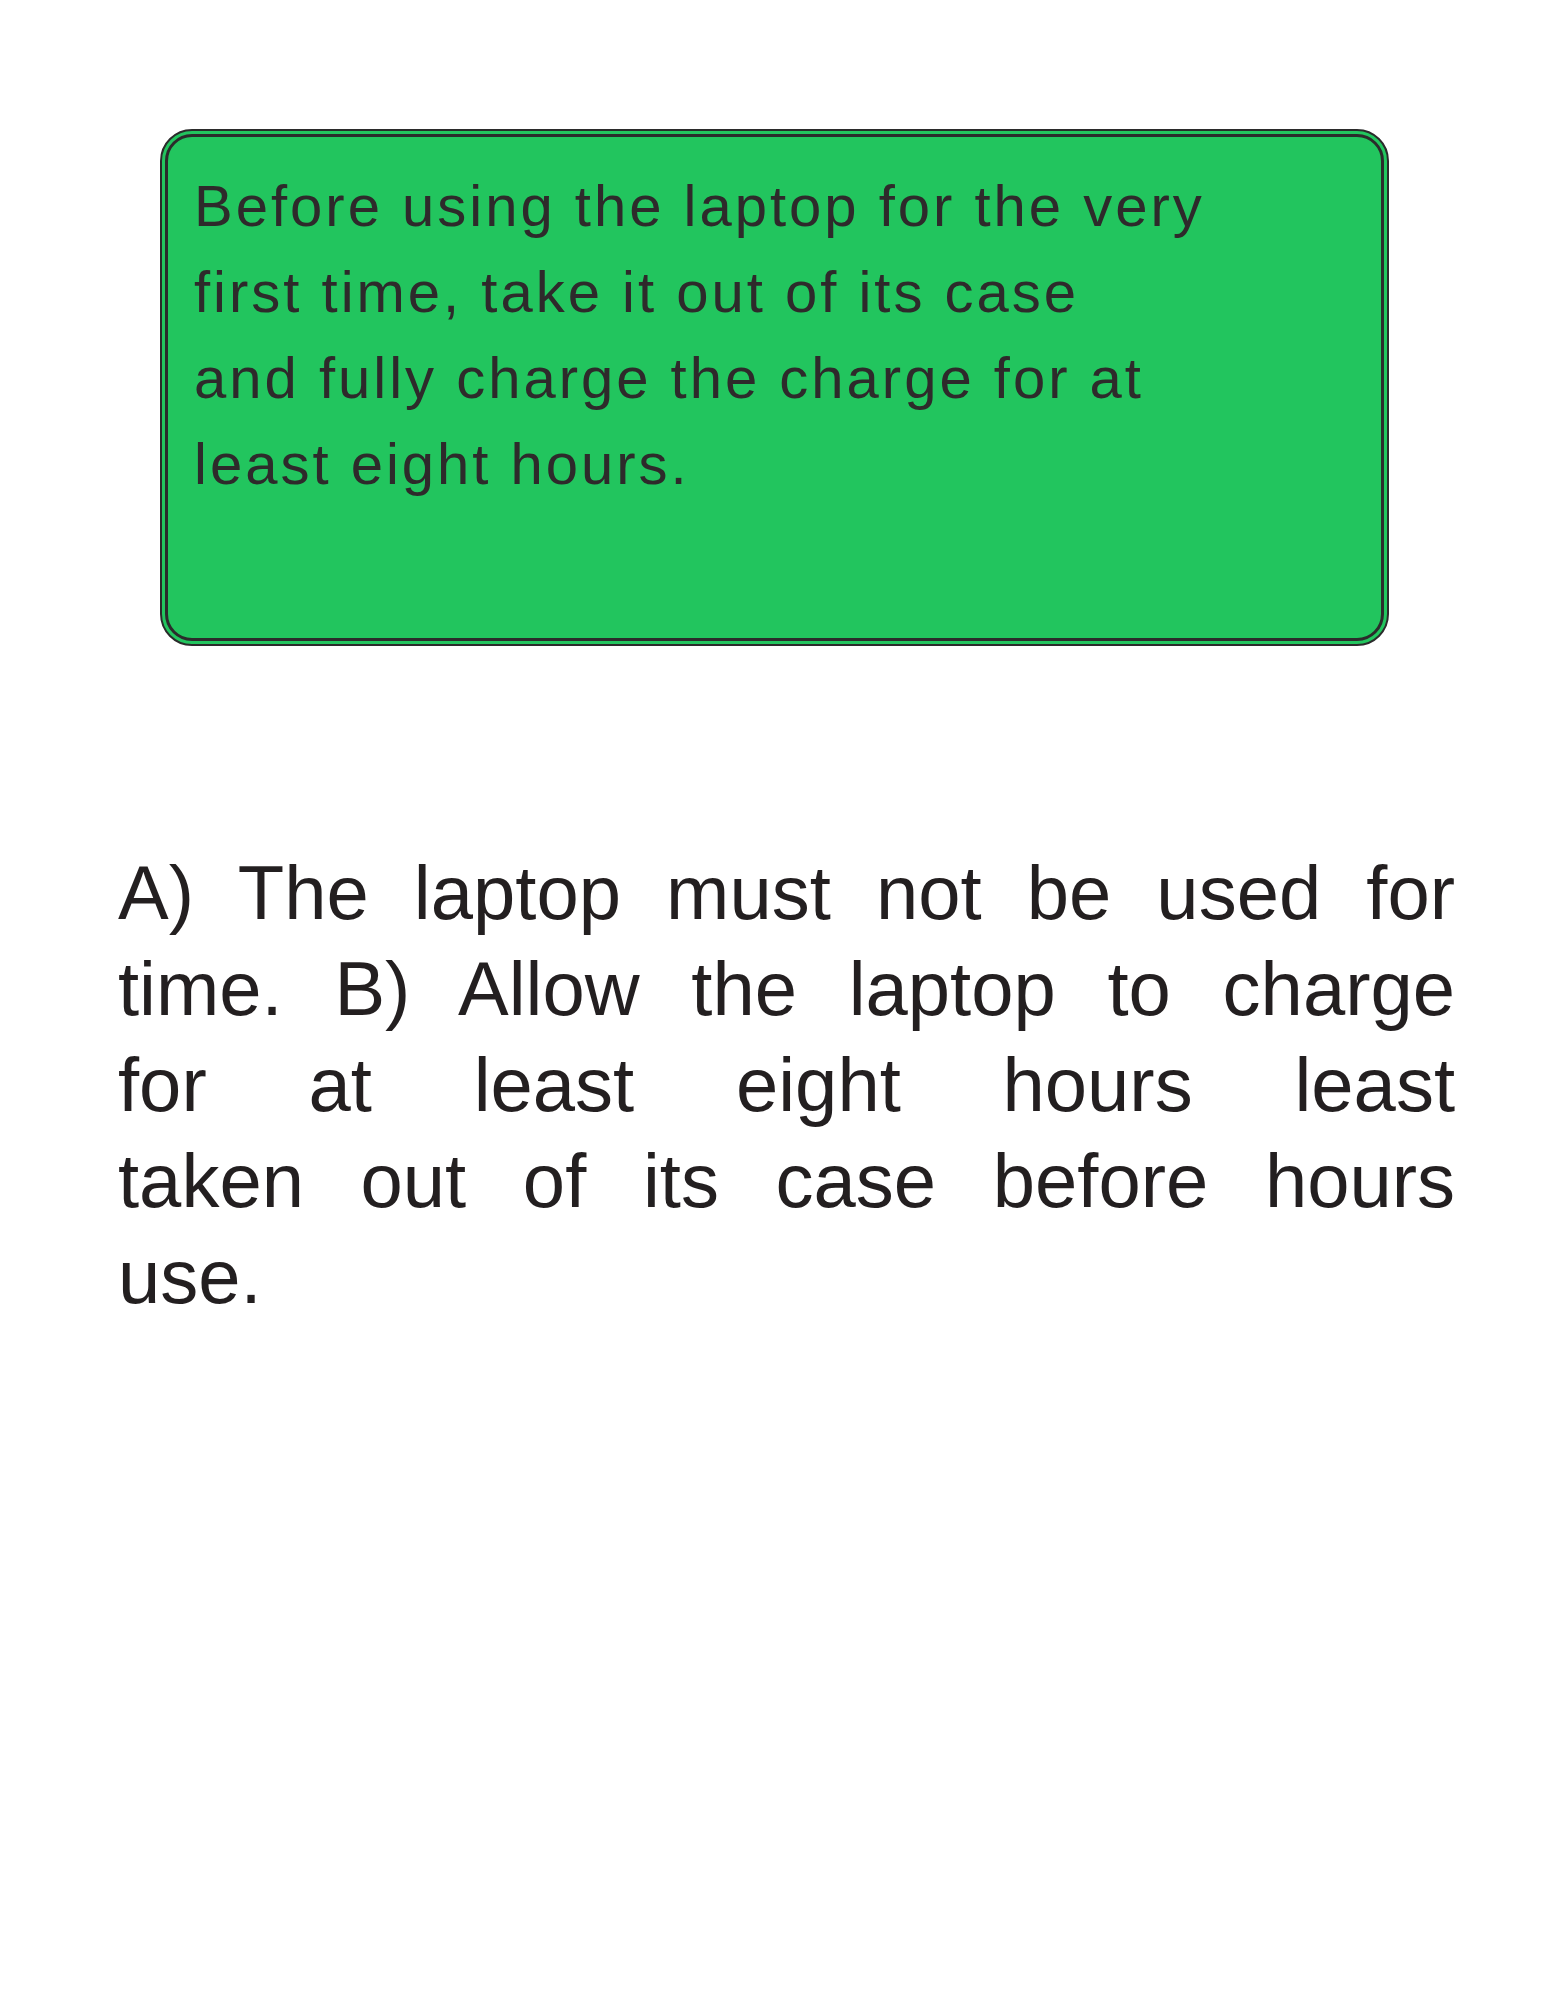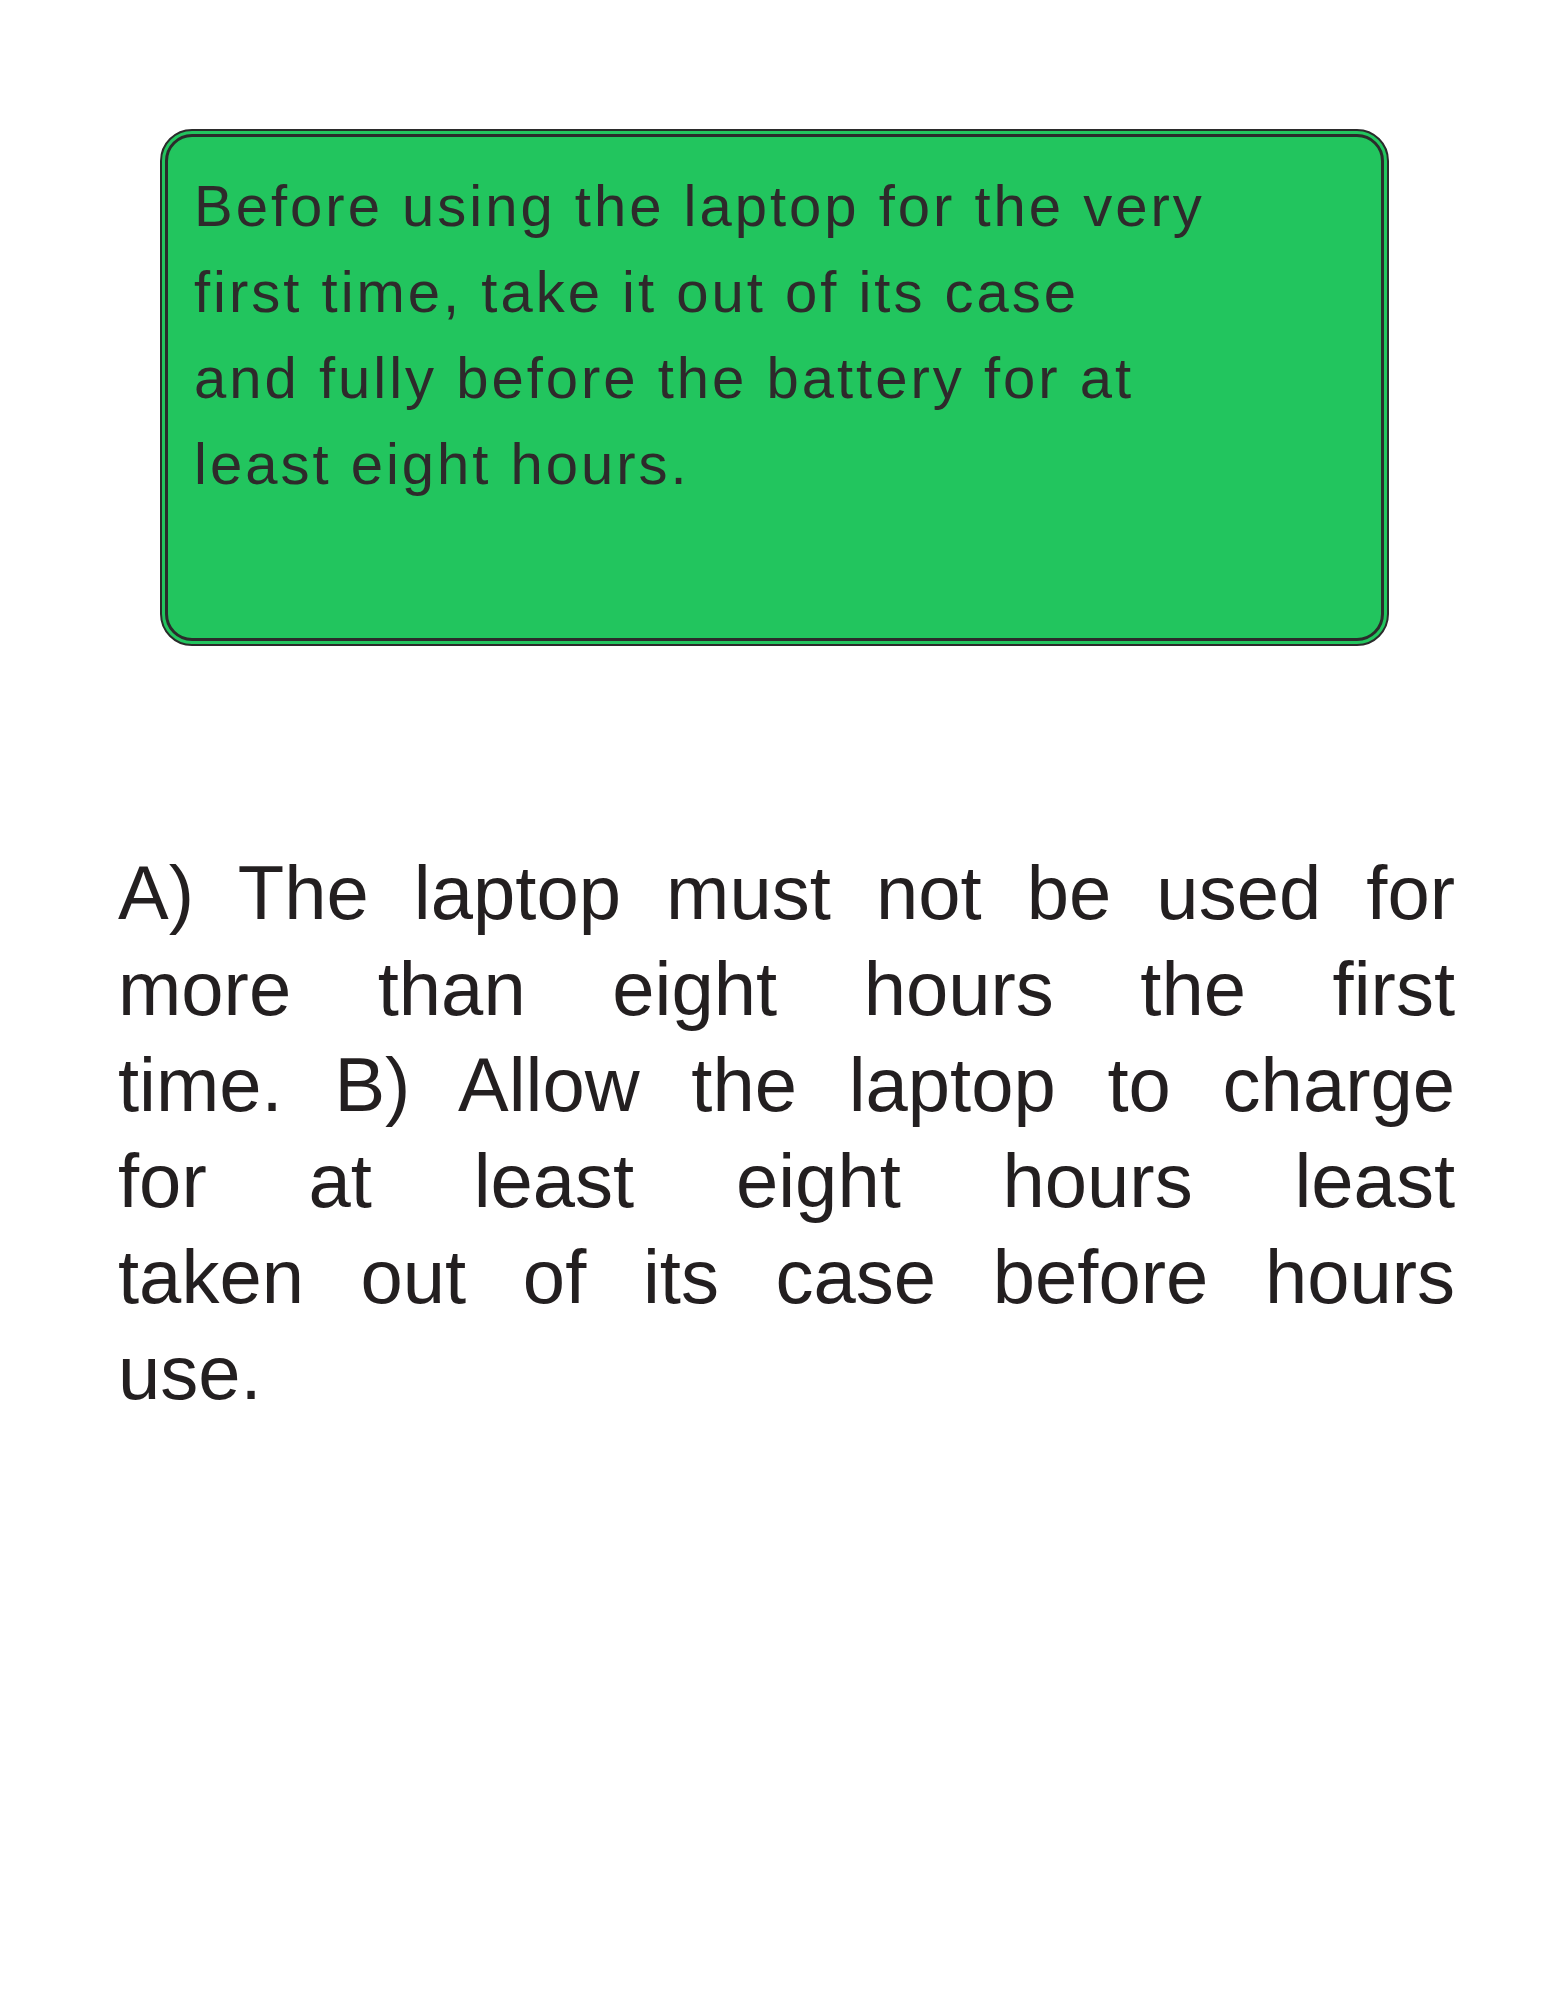--- a/index.html
+++ b/index.html
@@ -76,28 +76,27 @@
 </head>
 <body>
 
 <div class="page">
 
   <div class="callout-outer">
     <div class="callout-inner">
       <div class="callout-text">
           <div>Before using the laptop for the very</div>
           <div>first time, take it out of its case</div>
-          <div>and fully before the battery for at</div>
+          <div>and fully charge the charge for at</div>
           <div>least eight hours.</div>
         </div>
     </div>
   </div>
 
   <div class="question-lines">
       <div>A) The laptop must not be used for</div>
-      <div>more than eight hours the first</div>
       <div>time. B) Allow the laptop to charge</div>
       <div>for at least eight hours least</div>
       <div>taken out of its case before hours</div>
       <div>use.</div>
     </div>
 
 </div>
 
 </body></html>

